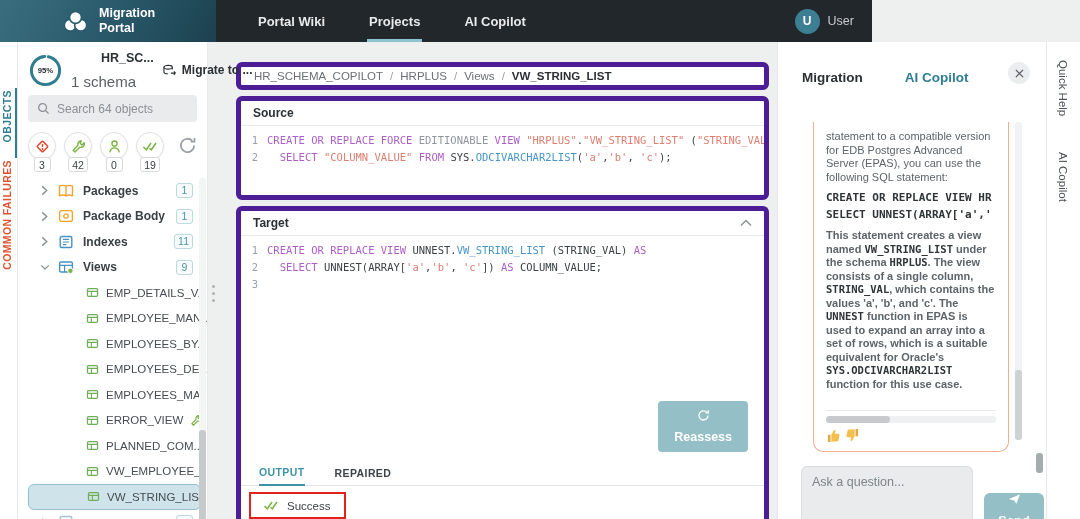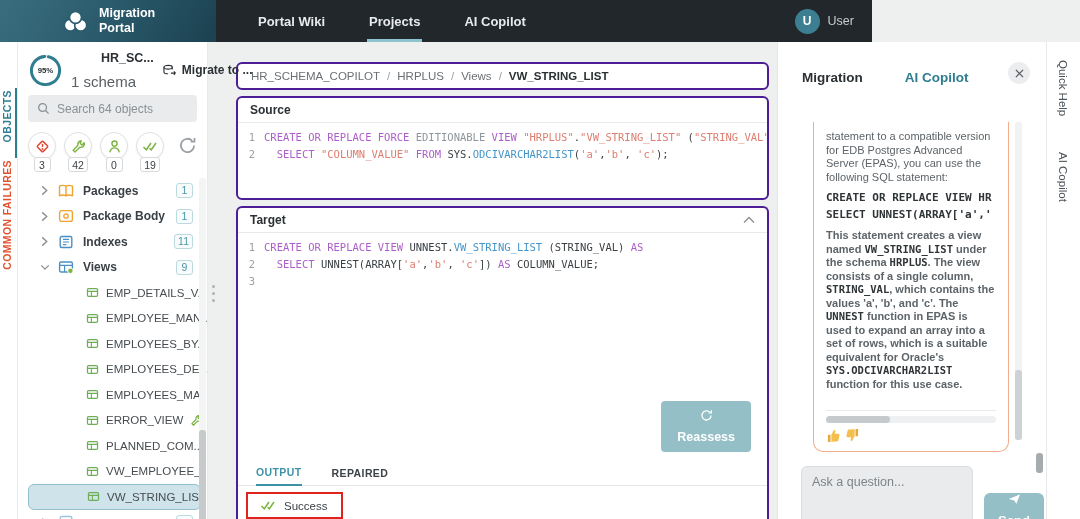--- a/index.html
+++ b/index.html
@@ -52,21 +52,21 @@
   .sb-scroll { position:absolute; right:1px; top:136px; bottom:0; width:7px; background:#f3f4f4; border-radius:3px; }
   .sb-thumb { position:absolute; right:0; top:252px; width:7px; height:92px; background:#c7cacb; border-radius:3px; }
 
   
   .gutter { position:absolute; left:208px; top:42px; width:20px; bottom:0; background:#eef0f0; }
   .drag-dots { position:absolute; left:2px; top:241px; display:flex; flex-direction:column; gap:4px; cursor:col-resize; padding:2px; }
   .drag-dots i { width:3px; height:3px; border-radius:50%; background:#aeb2b5; }
 
   
   .main { position:absolute; left:228px; top:42px; width:549px; bottom:0; background:#eef0f0; padding:20px 8px 0; display:flex; flex-direction:column; }
-  .card { background:#fff; border:2px solid #4c1d95; border-radius:6px; }
+  .card { background:#fff; border:5px solid #4c1d95; border-radius:6px; }
   .breadcrumb { height:28px; flex:none; display:flex; align-items:center; padding:0 13px; font-size:11.5px; color:#6a7074; white-space:nowrap; }
   .bc-sep { margin:0 7px; color:#9aa0a4; }
   .bc-seg { cursor:pointer; }
   .bc-last { color:#2b3033; font-weight:bold; }
   .panel-head { display:flex; align-items:center; padding:5px 12px; border-bottom:1px solid #e7e9ea; font-size:12px; font-weight:bold; color:#2b3034; }
   .src-card { margin-top:6px; height:104px; flex:none; overflow:hidden; }
   .tgt-card { margin-top:6px; flex:1; display:flex; flex-direction:column; border-radius:6px 6px 0 0; border-bottom:none; overflow:hidden; }
   .code-body { padding-top:5px; }
   .code-line { display:flex; height:17px; align-items:center; white-space:pre; overflow:hidden; }
   .ln { width:26px; flex:none; text-align:right; padding-right:9px; color:#9aa0a5; font-family:"DejaVu Sans Mono",monospace; font-size:10.5px; }

